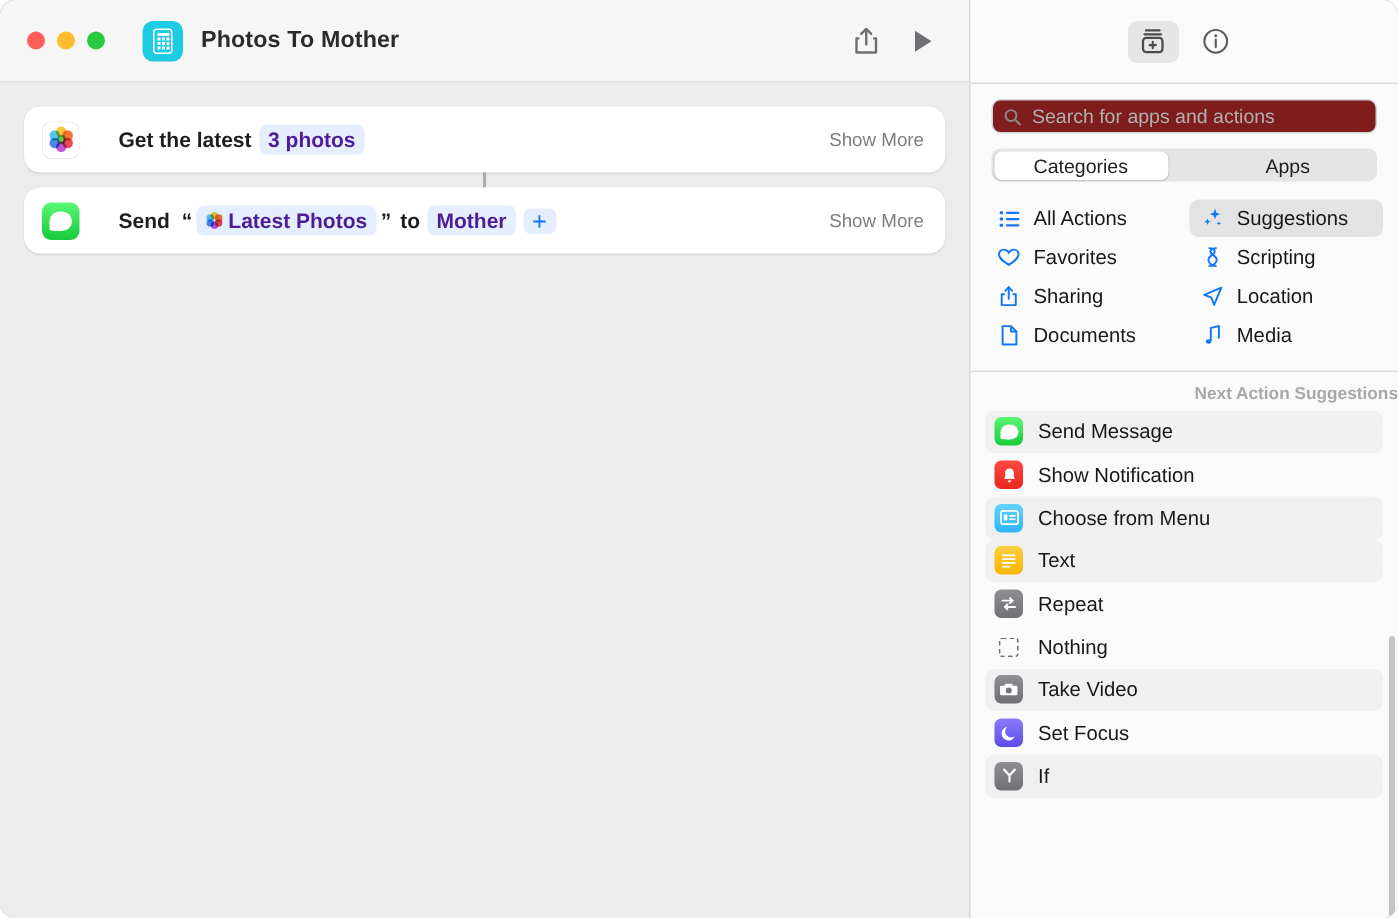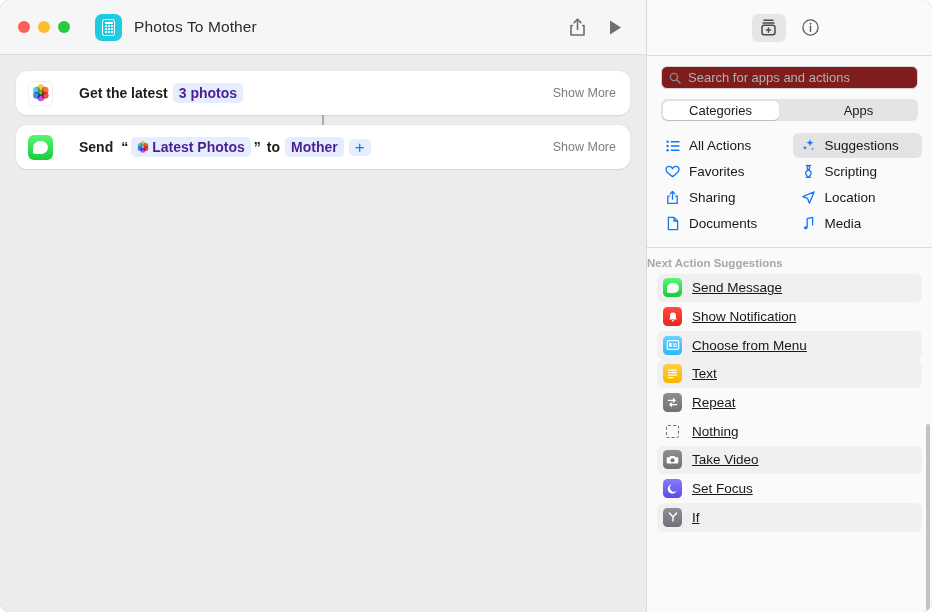--- a/index.html
+++ b/index.html
@@ -93,21 +93,21 @@
   }
   .app-icon .glyph .dots i {
     width: 2px; height: 2px;
     background: #ffffff;
     display: block;
   }
 
   .win-title {
     margin-left: 12px;
     font-size: 15.5px;
-    font-weight: normal;
+    font-weight: bold;
     color: #2b2b2b;
     letter-spacing: 0.1px;
     text-align: right;
   }
 
   .tb-spacer { flex: 1; }
 
   .tb-btn {
     width: 34px; height: 30px;
     display: flex;
@@ -315,25 +315,26 @@
   .cat-item .ci { width: 15px; display: flex; align-items: center; justify-content: center; color: #1277f7; }
   .cat-item .cl { font-size: 13.5px; color: #18181a; }
 
   .lib-divider {
     height: 0.5px;
     background: #dcdcdc;
     margin: 11px 0 0 0;
   }
 
   .sugg-head {
-    text-align: left;
+    text-align: right;
     font-size: 11.5px;
     font-weight: bold;
     color: #a8a8ac;
     padding: 9px 0 5px 0;
+    margin-left: 48px;
   }
 
   .sugg-list {
     flex: 1;
     overflow: hidden;
     padding: 0 10px;
     box-sizing: border-box;
     position: relative;
   }
   .sugg-row {
@@ -342,21 +343,20 @@
     align-items: center;
     gap: 10px;
     padding: 0 6px;
     border-radius: 6px;
     box-sizing: border-box;
   }
   .sugg-row.alt { background: #f0f0f0; }
   .sugg-row .sl {
     font-size: 13.5px;
     color: #18181a;
-    text-decoration: underline;
   }
   .si {
     width: 19px; height: 19px;
     border-radius: 4.5px;
     flex: 0 0 auto;
     display: flex;
     align-items: center;
     justify-content: center;
     overflow: hidden;
   }

